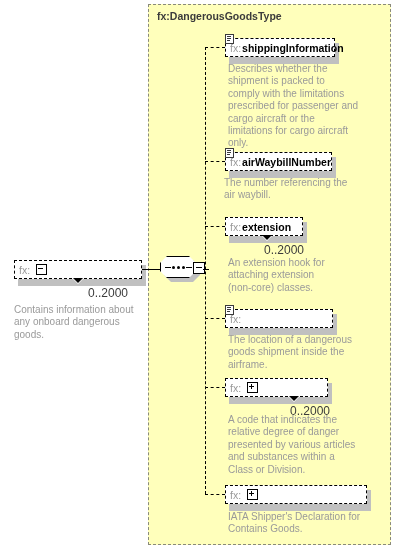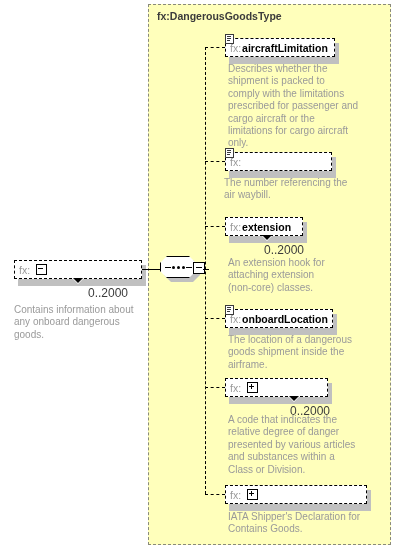--- a/index.html
+++ b/index.html
@@ -248,39 +248,40 @@
 
 <div class="hline" style="left:205px; top:47px; width:20px;"></div>
 <div class="elem-shadow" style="left:229px; top:43px; width:110px; height:21px;"></div>
 <div class="elem-box" style="left:225px; top:38px; width:110px;">
   <span class="type-glyph">
       <i></i>
       <i></i>
       <i></i>
     </span>
   <span class="prefix">fx:</span>
-  <span class="ename">aircraftLimitation</span>
+  <span class="ename">shippingInformation</span>
 </div>
 <div class="desc" style="left:228px; top:63px; width:132px;">Describes whether the
 shipment is packed to
 comply with the limitations
 prescribed for passenger and
 cargo aircraft or the
 limitations for cargo aircraft
 only.</div>
 
 <div class="hline" style="left:205px; top:161px; width:20px;"></div>
 <div class="elem-shadow" style="left:229px; top:157px; width:107px; height:21px;"></div>
 <div class="elem-box" style="left:225px; top:152px; width:107px;">
   <span class="type-glyph">
       <i></i>
       <i></i>
       <i></i>
     </span>
   <span class="prefix">fx:</span>
+  <span class="ename">airWaybillNumber</span>
 </div>
 <div class="desc" style="left:224px; top:177px; width:132px;">The number referencing the
 air waybill.</div>
 
 <div class="hline" style="left:205px; top:226px; width:20px;"></div>
 <div class="elem-shadow" style="left:229px; top:222px; width:78px; height:21px;"></div>
 <div class="elem-box" style="left:225px; top:217px; width:78px;">
   <span class="prefix">fx:</span>
   <span class="ename">extension</span>
 </div>
@@ -292,21 +293,20 @@
 
 <div class="hline" style="left:205px; top:318px; width:20px;"></div>
 <div class="elem-shadow" style="left:229px; top:314px; width:108px; height:21px;"></div>
 <div class="elem-box" style="left:225px; top:309px; width:108px;">
   <span class="type-glyph">
       <i></i>
       <i></i>
       <i></i>
     </span>
   <span class="prefix">fx:</span>
-  <span class="ename">onboardLocation</span>
 </div>
 <div class="desc" style="left:228px; top:334px; width:132px;">The location of a dangerous
 goods shipment inside the
 airframe.</div>
 
 <div class="hline" style="left:205px; top:387px; width:20px;"></div>
 <div class="elem-shadow" style="left:229px; top:383px; width:103px; height:21px;"></div>
 <div class="elem-box" style="left:225px; top:378px; width:103px;">
   <span class="prefix">fx:</span>
   <span class="expander plus"></span>

